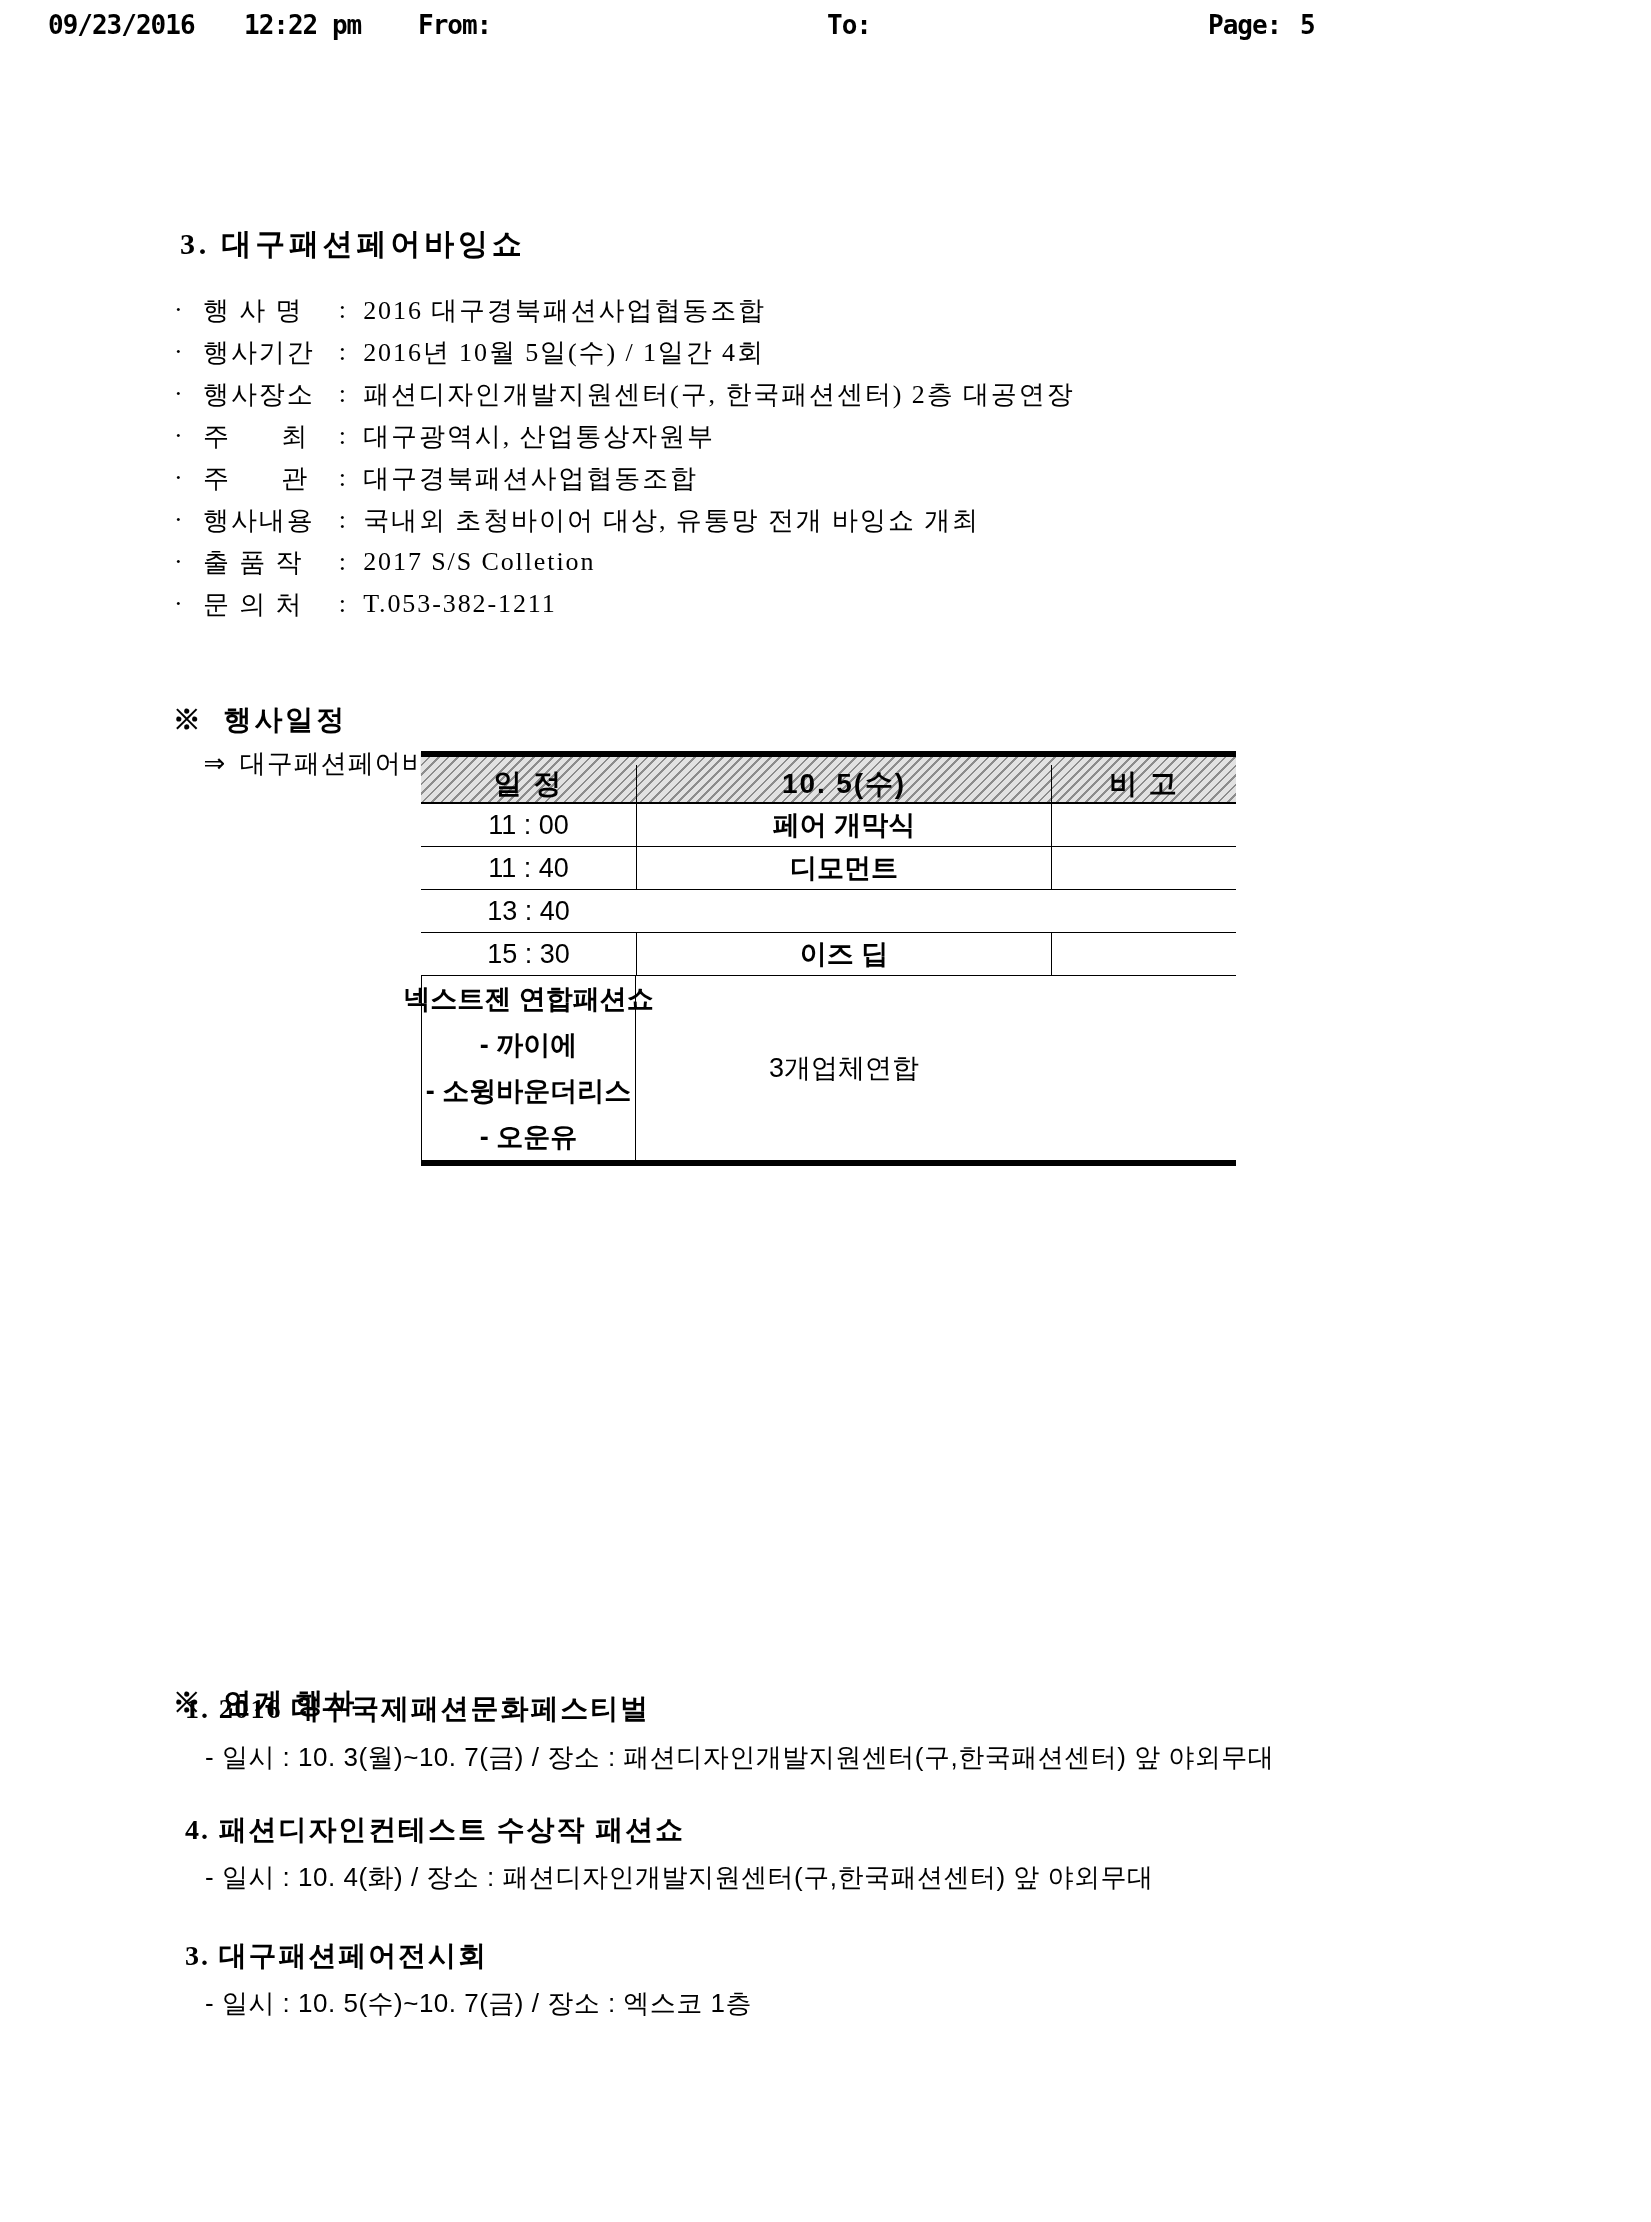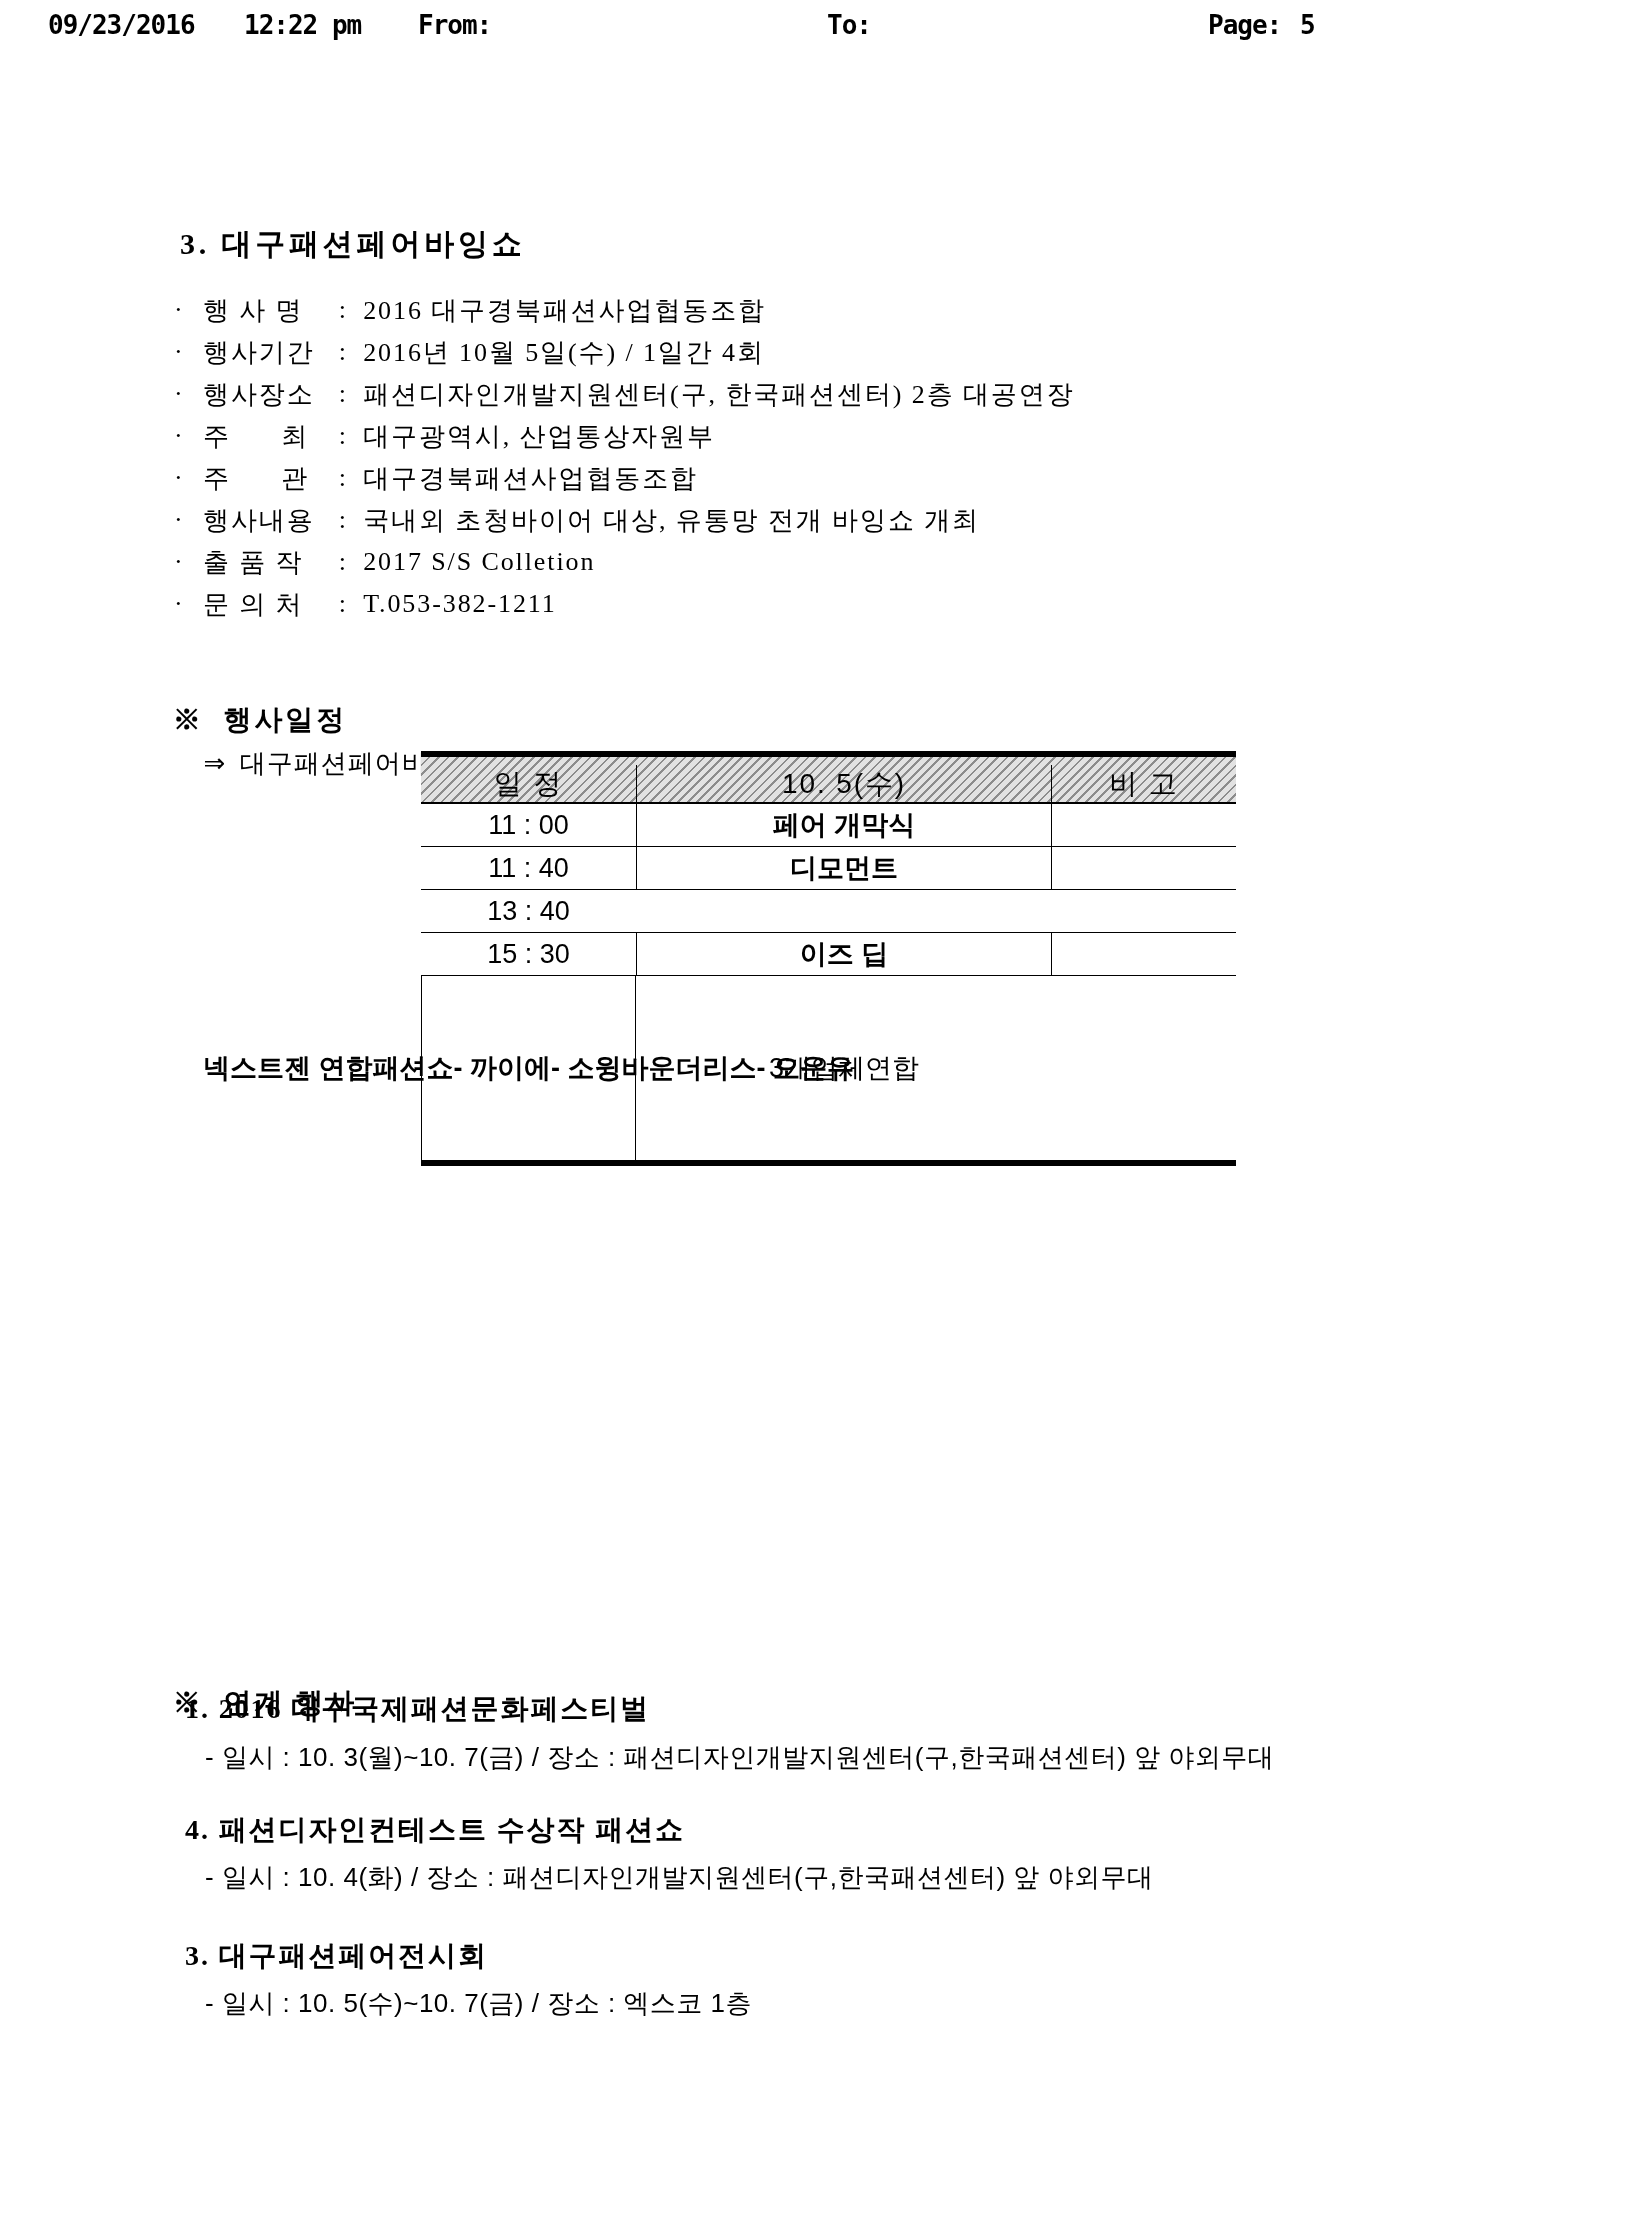--- a/index.html
+++ b/index.html
@@ -44,29 +44,29 @@
   .sched-sub .arrow { margin-right: 13.4px; }
 
   
   .sched-table { position: absolute; left: 421px; top: 751px; width: 815px;
     border-top: 6.7px solid #000; border-bottom: 6.7px solid #000;
     font-family: "Liberation Sans", "DejaVu Sans", sans-serif; }
   .trow { display: grid; grid-template-columns: 215px 416px 184px; }
   .trow-head { height: 45px; border-bottom: 2.9px solid #000;
     background: repeating-linear-gradient(315deg, #e2e2e2 0px, #e2e2e2 4.8px, #8c8c8c 4.8px, #8c8c8c 6.7px); }
   .trow-head .tcell { display: flex; align-items: center; justify-content: center;
-    font-size: 28px; font-weight: 400; letter-spacing: 1.9px; white-space: pre; margin-top: 8px; }
+    font-size: 28px; font-weight: 700; letter-spacing: 1.9px; white-space: pre; margin-top: 8px; }
   .tcell-mid { border-left: 1.9px solid #000; border-right: 1.9px solid #000; box-sizing: border-box; }
   .trow-body { }
   .trow-body + .trow-body { border-top: 1.9px solid #000; }
   .trow-body .tcell { display: flex; align-items: center; justify-content: center;
     min-height: 42px; font-size: 27px; white-space: pre; }
   .trow-body .tcell-mid { font-weight: 700; }
   .trow-big .tcell { min-height: 184px; }
-  .trow-big .tcell-mid { flex-direction: row; justify-content: center; }
+  .trow-big .tcell-mid { flex-direction: column; justify-content: center; }
   .trow-big .tcell-mid .event-line { line-height: 46px; }
   .trow-big .tcell-note { flex-direction: row; justify-content: center; font-weight: 400; }
   .trow-big .tcell-note .note-line { line-height: 46px; }
 
   
   .rel-head { position: absolute; left: 153px; top: 1652px;
     font-size: 28px; font-weight: 600; letter-spacing: 2.9px; white-space: pre; }
   .rel-item-title { position: absolute; left: 185px;
     font-size: 28px; font-weight: 600; letter-spacing: 1.9px; white-space: pre;
     font-family: "Liberation Serif", "DejaVu Serif", serif; }

